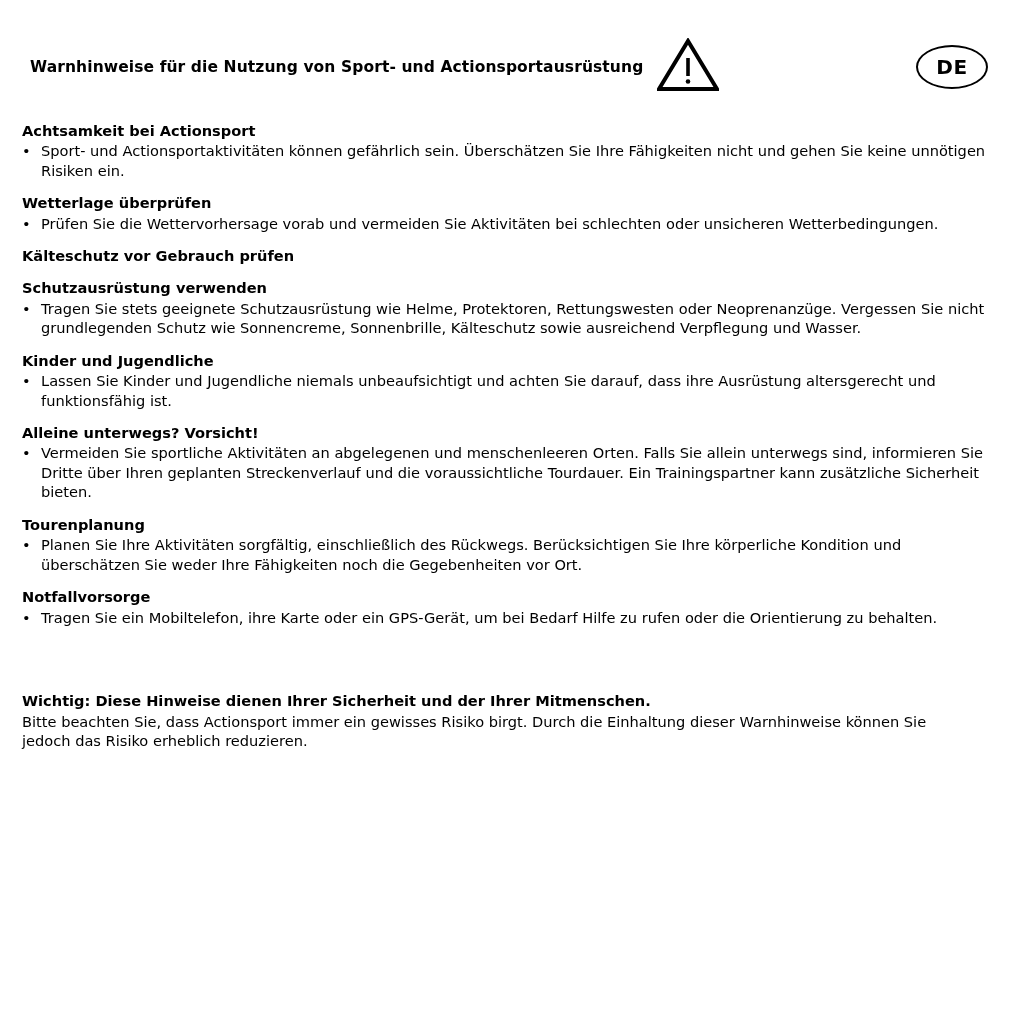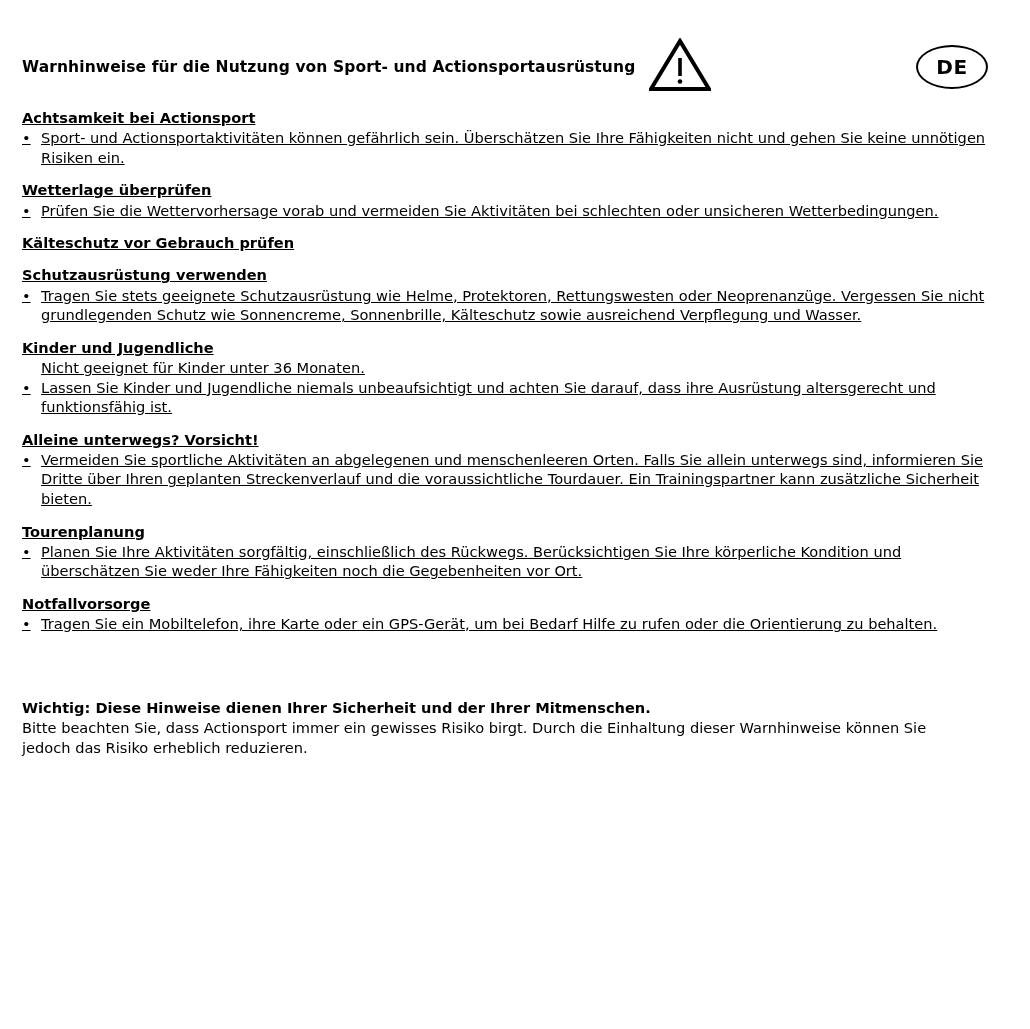--- a/index.html
+++ b/index.html
@@ -29,20 +29,21 @@
     justify-content: flex-start;
     position: relative;
     height: 62px;
   }
   .header-title {
     font-size: 15.5px;
     font-weight: bold;
     letter-spacing: 0.1px;
     white-space: nowrap;
     line-height: 1.2;
+    margin-left: 8px;
   }
   .warning-triangle {
     margin-left: 14px;
     display: block;
   }
   .country-badge {
     position: absolute;
     right: 12px;
     top: 50%;
     transform: translateY(-50%);
@@ -53,22 +54,21 @@
     display: flex;
     align-items: center;
     justify-content: center;
     font-size: 20px;
     font-weight: bold;
     letter-spacing: 0.5px;
   }
 
   
   .content {
-    margin-top: 10px;
-    text-decoration: underline;
+    margin-top: 23px;
   }
   .section {
     margin-bottom: 13px;
   }
   .section-title {
     font-size: 14.6px;
     font-weight: bold;
     margin: 0 0 1px 0;
     line-height: 1.32;
   }
@@ -155,24 +155,20 @@
       <div class="section-title">Schutzausrüstung verwenden</div>
       <div class="item">
         <span class="bullet">•</span>
         <span class="item-text">Tragen Sie stets geeignete Schutzausrüstung wie Helme, Protektoren, Rettungswesten oder Neoprenanzüge. Vergessen Sie nicht grundlegenden Schutz wie Sonnencreme, Sonnenbrille, Kälteschutz sowie ausreichend Verpflegung und Wasser.</span>
       </div>
     </div>
 
     <div class="section">
       <div class="section-title">Kinder und Jugendliche</div>
       <div class="item">
-        <span class="bullet empty"></span>
-        <span class="item-text">Nicht geeignet für Kinder unter 36 Monaten.</span>
-      </div>
-      <div class="item">
         <span class="bullet">•</span>
         <span class="item-text">Lassen Sie Kinder und Jugendliche niemals unbeaufsichtigt und achten Sie darauf, dass ihre Ausrüstung altersgerecht und funktionsfähig ist.</span>
       </div>
     </div>
 
     <div class="section">
       <div class="section-title">Alleine unterwegs? Vorsicht!</div>
       <div class="item">
         <span class="bullet">•</span>
         <span class="item-text">Vermeiden Sie sportliche Aktivitäten an abgelegenen und menschenleeren Orten. Falls Sie allein unterwegs sind, informieren Sie Dritte über Ihren geplanten Streckenverlauf und die voraussichtliche Tourdauer. Ein Trainingspartner kann zusätzliche Sicherheit bieten.</span>

